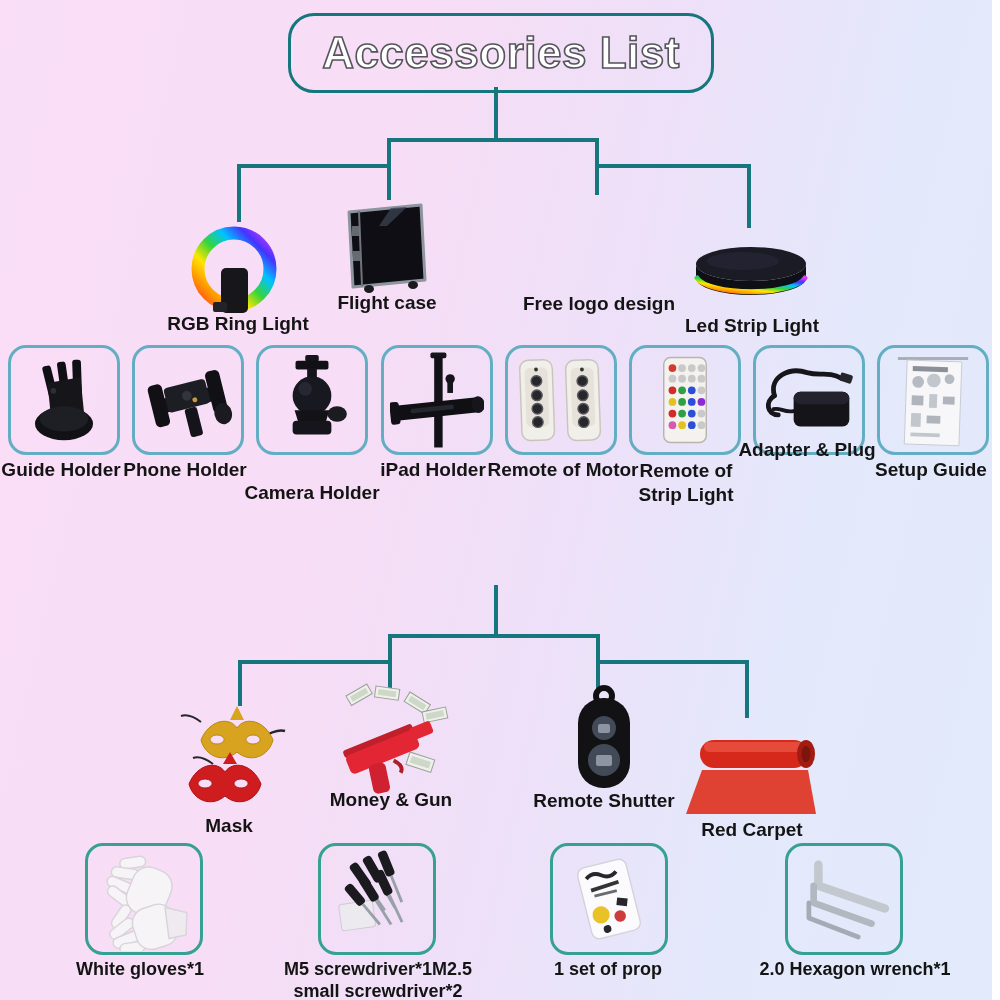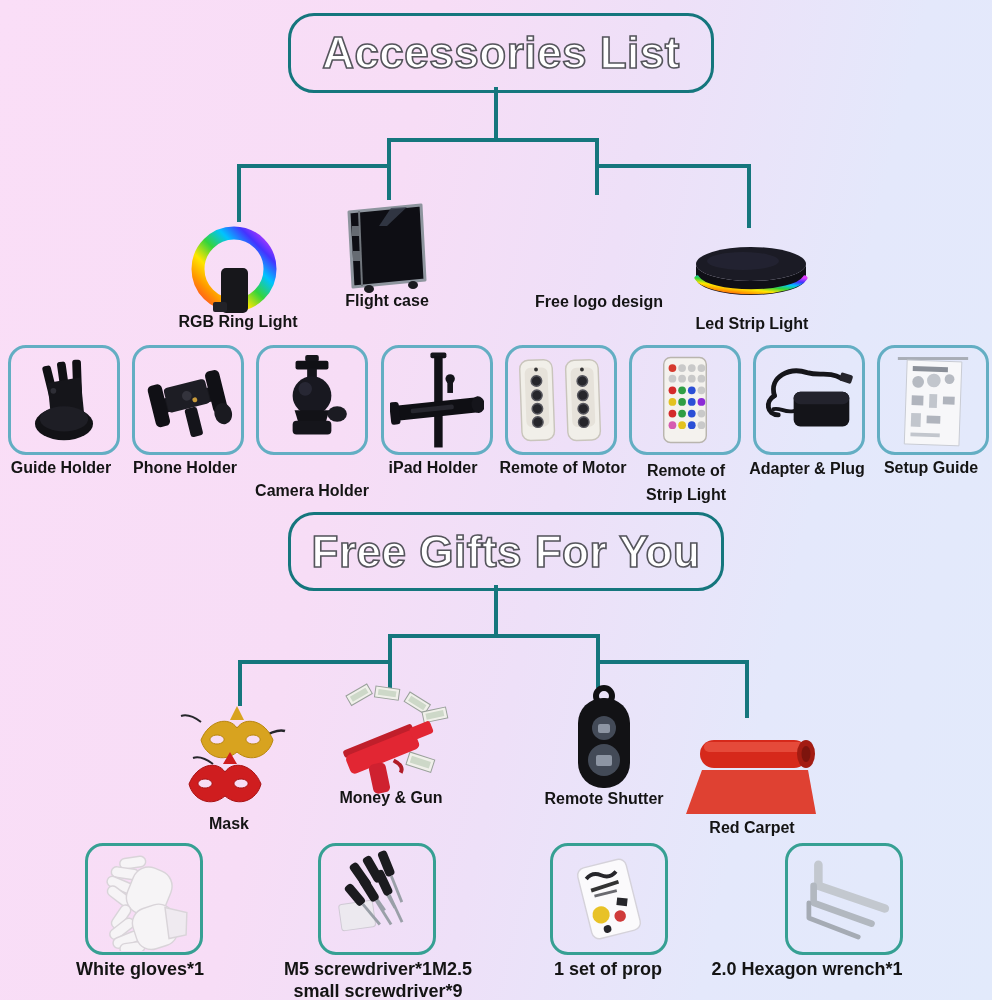--- a/index.html
+++ b/index.html
@@ -13,21 +13,21 @@
     display:flex; align-items:center; justify-content:center;
   }
   .title-text {
     font-size:44px; font-weight:700; color:#ffffff; letter-spacing:.5px;
     -webkit-text-stroke:1.6px #55555c; text-shadow:0 0 1px #66666c;
     white-space:nowrap;
   }
   .conn { position:absolute; background:#15767d; }
   .lbl {
     position:absolute; transform:translateX(-50%);
-    font-size:16px; font-weight:700; color:#141414; white-space:nowrap; text-align:center;
+    font-size:19px; font-weight:700; color:#141414; white-space:nowrap; text-align:center;
   }
   .lbl.small { font-size:18px; line-height:22px; }
   .fig { position:absolute; }
   .fig svg { display:block; width:100%; height:100%; }
   .pbox {
     position:absolute; width:112px; height:110px; border:3px solid #63aec3; border-radius:18px;
     display:flex; align-items:center; justify-content:center; box-sizing:border-box;
   }
   .pbox.green { border-color:#36a093; width:118px; height:112px; }
   .defs-svg { position:absolute; width:0; height:0; }
@@ -241,26 +241,23 @@
 
   <div class="lbl" style="left:61px;top:459px">Guide Holder</div>
   <div class="lbl" style="left:185px;top:459px">Phone Holder</div>
   <div class="lbl" style="left:312px;top:482px">Camera Holder</div>
   <div class="lbl" style="left:433px;top:459px">iPad Holder</div>
   <div class="lbl" style="left:563px;top:459px">Remote of Motor</div>
   <div class="lbl" style="left:686px;top:459px;line-height:24px">
     <span>Remote of</span><br>
     <span>Strip Light</span>
   </div>
-  <div class="lbl" style="left:807px;top:460px">Adapter &amp; Plug</div>
+  <div class="lbl" style="left:807px;top:439px">Adapter &amp; Plug</div>
   <div class="lbl" style="left:931px;top:459px">Setup Guide</div>
 
-  <div class="title-box" style="left:288px;top:512px;width:430px;height:73px">
-    <span class="title-text">Free Gifts For You</span>
-  </div>
 
   <div class="conn" style="left:494px;top:585px;width:4px;height:53px"></div>
   <div class="conn" style="left:388px;top:634px;width:212px;height:4px"></div>
   <div class="conn" style="left:388px;top:634px;width:4px;height:60px"></div>
   <div class="conn" style="left:238px;top:660px;width:154px;height:4px"></div>
   <div class="conn" style="left:238px;top:660px;width:4px;height:46px"></div>
   <div class="conn" style="left:596px;top:634px;width:4px;height:54px"></div>
   <div class="conn" style="left:596px;top:660px;width:153px;height:4px"></div>
   <div class="conn" style="left:745px;top:660px;width:4px;height:58px"></div>
 
@@ -405,18 +402,18 @@
         <path d="M32,12 L32,34 L102,58" stroke="#c3c8cf" stroke-width="9"></path>
         <path d="M27,34 L27,52 L88,74" stroke="#b2b8c0" stroke-width="7"></path>
         <path d="M22,52 L22,68 L74,88" stroke="#a5abb4" stroke-width="5"></path>
       </g>
     </svg>
   </div>
 
   <div class="lbl small" style="left:140px;top:958px">White gloves*1</div>
   <div class="lbl small" style="left:378px;top:958px">
     <span>M5 screwdriver*1M2.5</span><br>
-    <span>small screwdriver*9</span>
+    <span>small screwdriver*2</span>
   </div>
   <div class="lbl small" style="left:608px;top:958px">1 set of prop</div>
-  <div class="lbl small" style="left:807px;top:958px">2.0 Hexagon wrench*1</div>
+  <div class="lbl small" style="left:855px;top:958px">2.0 Hexagon wrench*1</div>
 
 </div>
 
 </body></html>

